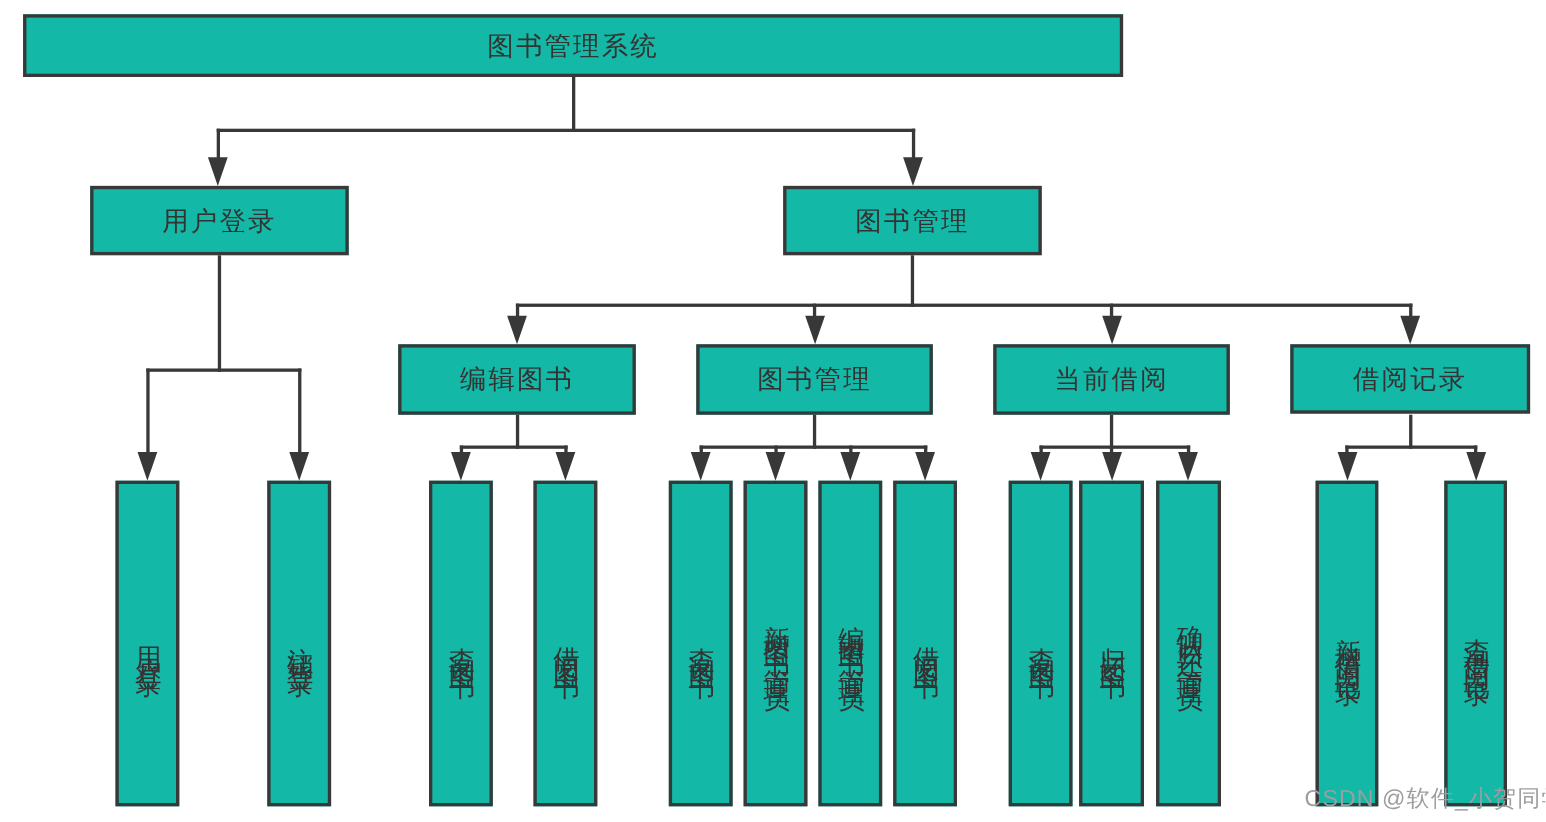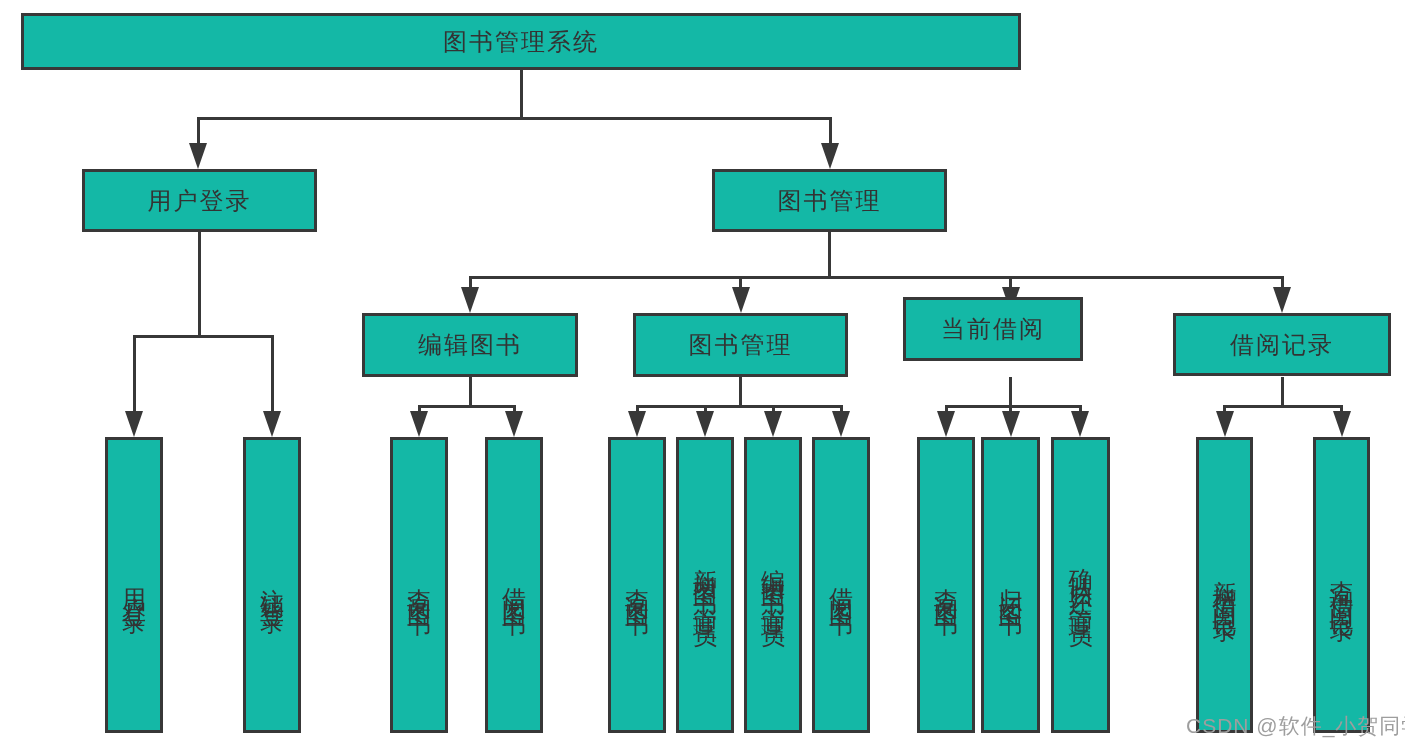--- a/index.html
+++ b/index.html
@@ -97,21 +97,21 @@
   <div class="box hbox" style="left:712px;top:169px;width:235px;height:63px">
     <span>图书管理</span>
   </div>
 
   <div class="box hbox" style="left:362px;top:313px;width:216px;height:64px">
     <span>编辑图书</span>
   </div>
   <div class="box hbox" style="left:633px;top:313px;width:215px;height:64px">
     <span>图书管理</span>
   </div>
-  <div class="box hbox" style="left:903px;top:297px;width:180px;height:64px">
+  <div class="box hbox" style="left:903px;top:313px;width:215px;height:64px">
     <span>当前借阅</span>
   </div>
   <div class="box hbox" style="left:1173px;top:313px;width:218px;height:63px">
     <span>借阅记录</span>
   </div>
 
   <div class="box vbox" style="left:105px;top:437px;width:58px;height:296px">
     <span>用户登录</span>
   </div>
   <div class="box vbox" style="left:243px;top:437px;width:58px;height:296px">

